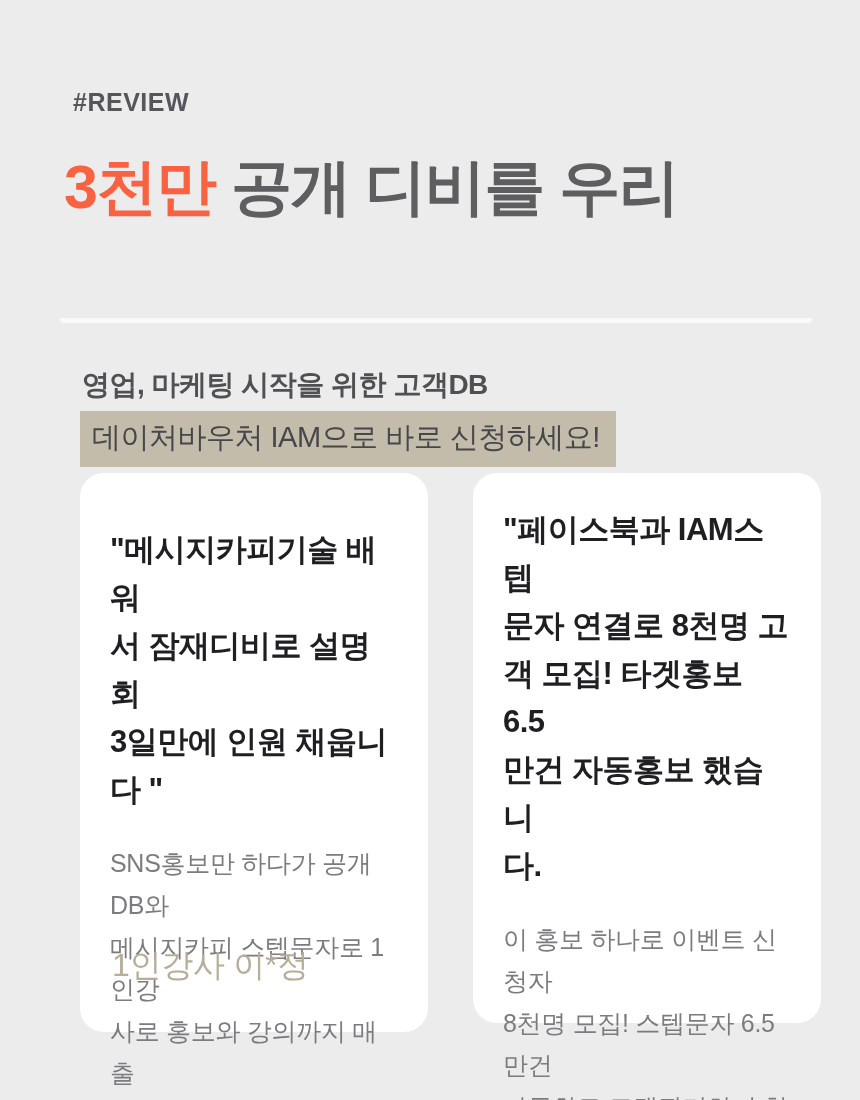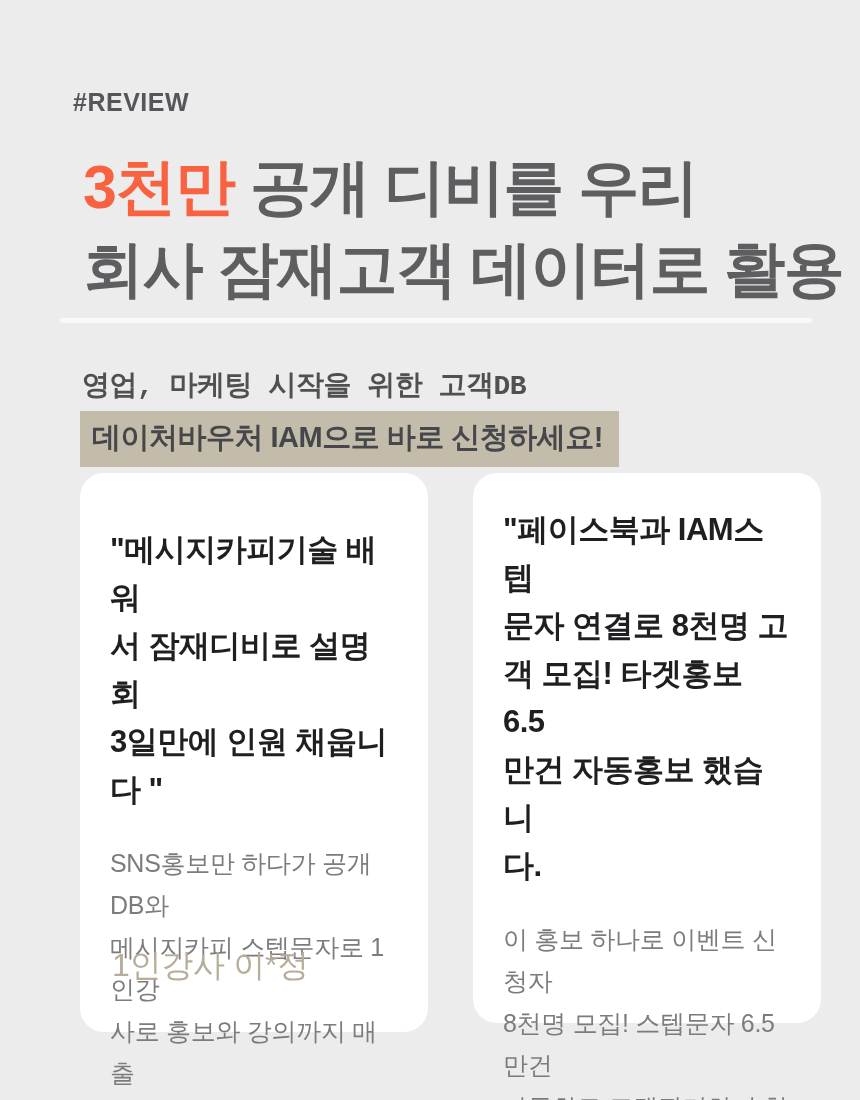--- a/index.html
+++ b/index.html
@@ -12,37 +12,37 @@
   .page { position: relative; width: 860px; height: 1056px; background: #ECECED; }
 
   .hashtag {
     position: absolute; left: 73px; top: 88px;
     font-size: 25px; font-weight: 700; color: #55565A; letter-spacing: 0.5px;
   }
 
   .title {
     position: absolute; left: 64px; top: 146px;
     font-size: 61px; font-weight: 800; line-height: 82px;
-    color: #5E5E61; letter-spacing: -1.5px; white-space: nowrap; margin-left: 19px;
+    color: #5E5E61; letter-spacing: -1.5px; white-space: nowrap;
   }
   .title .accent { color: #F96240; }
 
   .divider {
     position: absolute; left: 60px; top: 318px;
     width: 752px; height: 5px; background: #F9F9FA; border-radius: 2px;
   }
 
   .intro-line {
     position: absolute; left: 82px; top: 366px;
-    font-size: 28px; font-weight: 600; color: #505053; letter-spacing: -0.5px; font-family: Liberation Mono, monospace;
+    font-size: 28px; font-weight: 600; color: #505053; letter-spacing: -0.5px;
   }
   .intro-highlight {
     position: absolute; left: 80px; top: 411px;
     background: #C3BCAB; color: #46474A;
-    font-size: 29px; font-weight: 700; letter-spacing: -0.5px;
+    font-size: 29px; font-weight: 400; letter-spacing: -0.5px;
     padding: 7px 16px 9px 12px;
   }
 
   .cards {
     position: absolute; left: 80px; top: 473px;
     display: flex; gap: 45px; align-items: flex-start;
   }
   .card {
     width: 348px; background: #FFFFFF; border-radius: 24px;
     position: relative; padding: 0 30px;
@@ -65,21 +65,21 @@
   }
   .card-right .author { bottom: 34px; }
 </style>
 </head>
 <body>
 
 <div class="page">
 
   <div class="hashtag">#REVIEW</div>
 
-  <h1 class="title"><span class="accent">3천만</span><span> 공개 디비를 우리</span><br><span>회사 잠재고객 데이터로 활용</span></h1>
+  <h1 class="title"><span class="accent">3천만</span><span> 공개 디비를 우리</span><br></h1>
 
   <div class="divider"></div>
 
   <div class="intro-line">영업, 마케팅 시작을 위한 고객DB</div>
 
   <div class="intro-highlight">데이처바우처 IAM으로 바로 신청하세요!</div>
 
   <div class="cards">
 
     <div class="card card-left">

